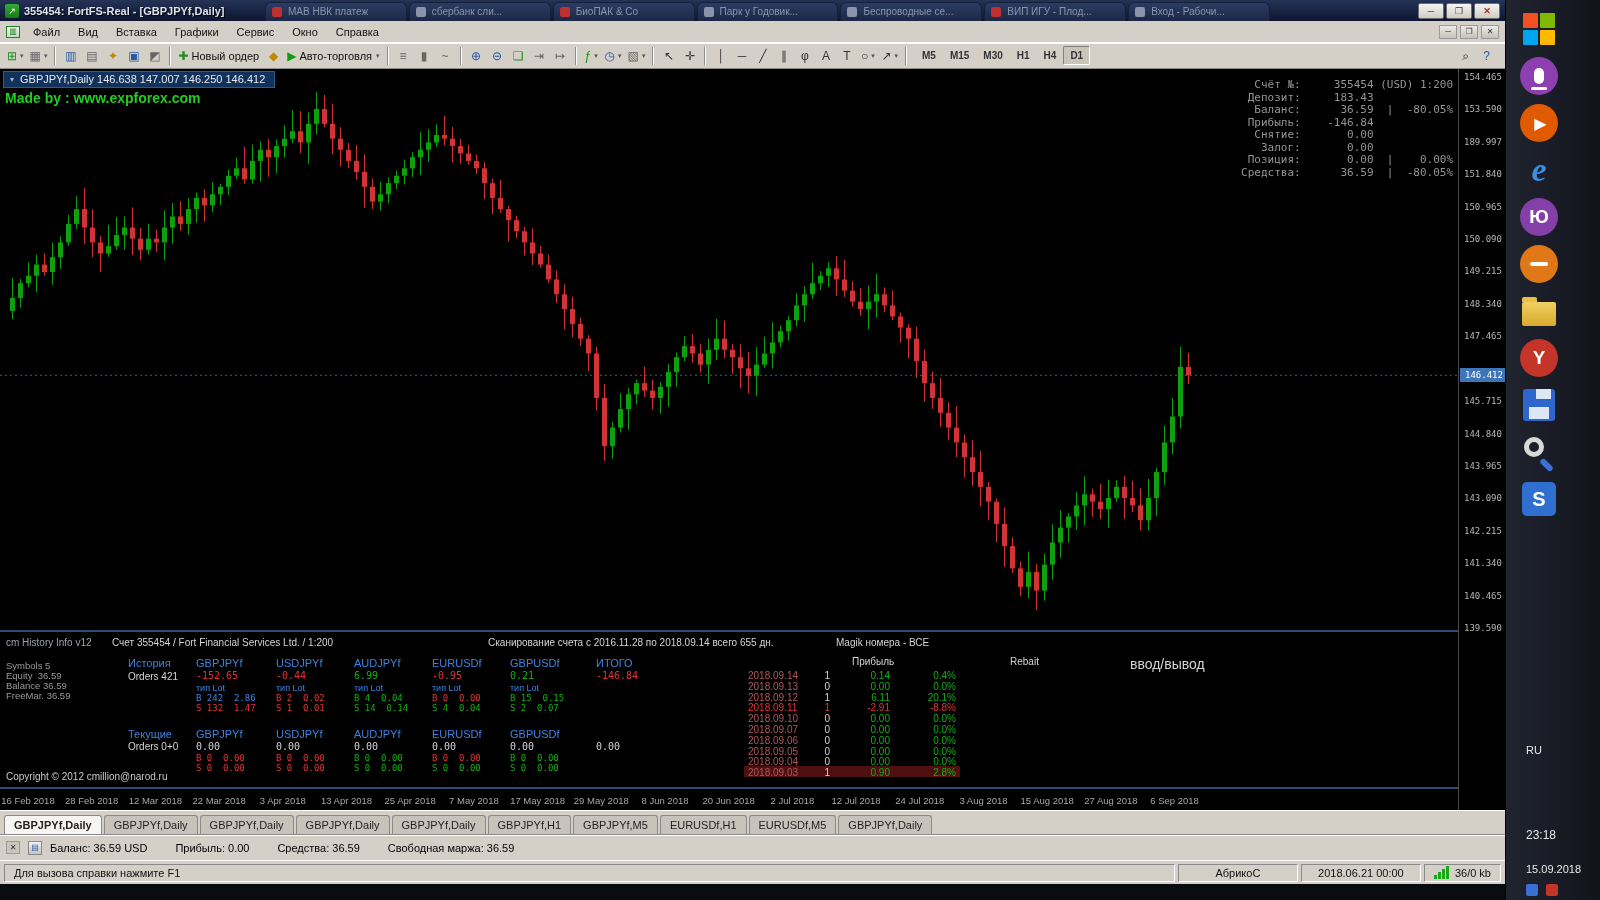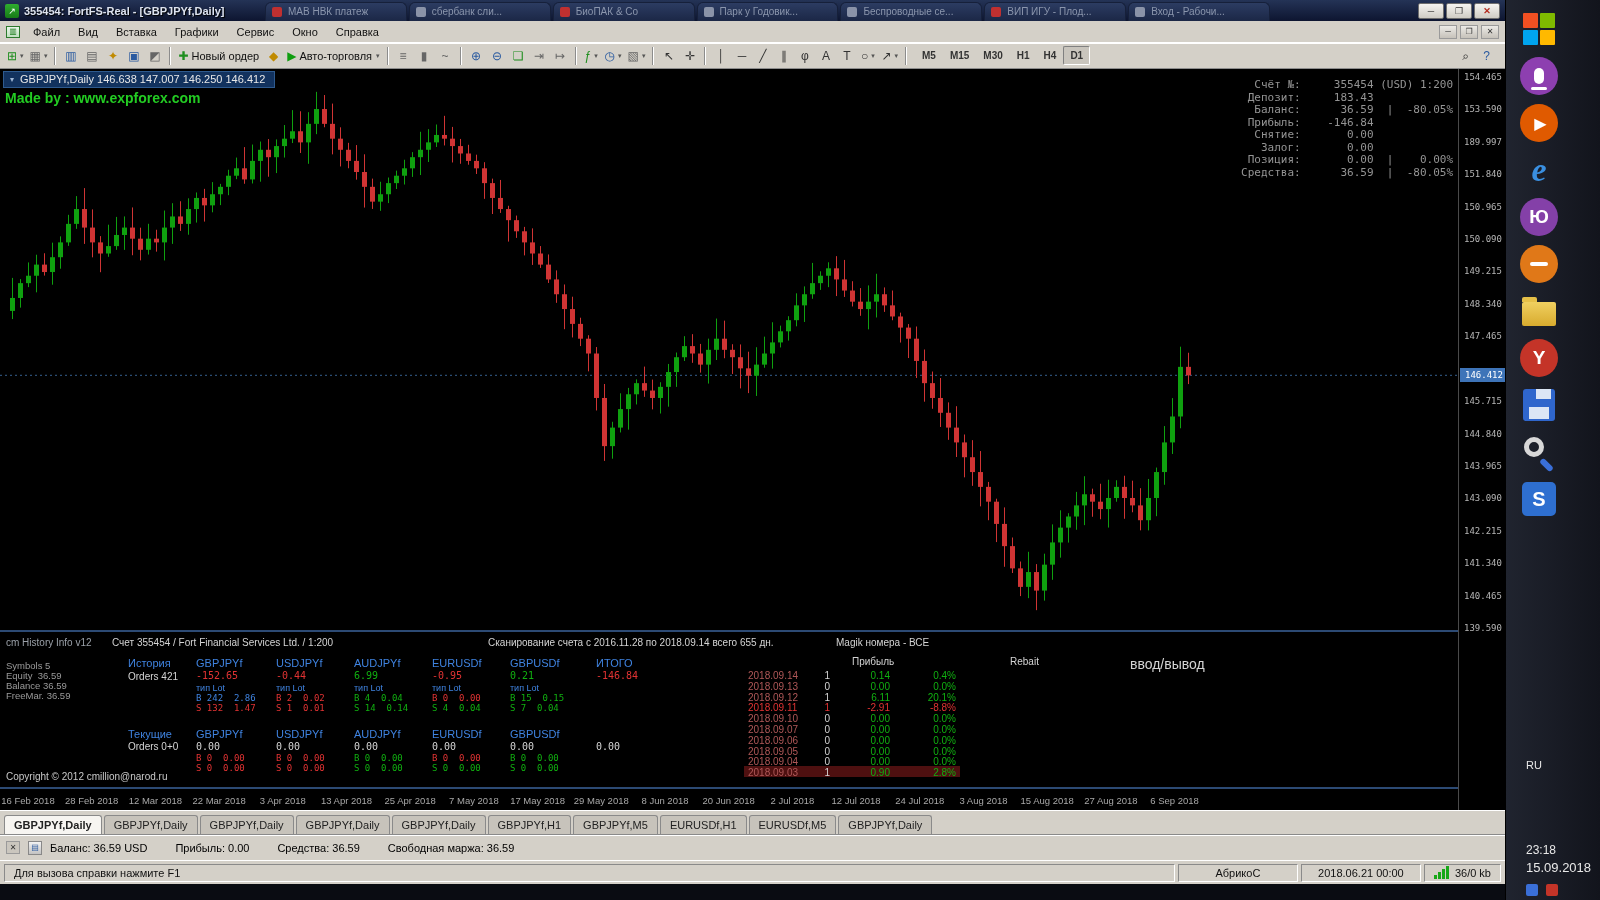--- a/index.html
+++ b/index.html
@@ -99,21 +99,21 @@
   .floppy .fl-bot{position:absolute;left:6px;bottom:2px;width:20px;height:12px;background:#dce6f5}
   .mag{width:38px;height:38px;position:relative}
   .mag .mag-c{position:absolute;left:4px;top:4px;width:20px;height:20px;border:5px solid #d8d8d8;border-radius:50%}
   .mag .mag-h{position:absolute;right:4px;bottom:3px;width:15px;height:6px;background:#3a6fd8;border-radius:3px;transform:rotate(45deg)}
   .sq{width:34px;height:34px;border-radius:5px;display:flex;align-items:center;justify-content:center}
   .sq .lt{color:#fff;font-weight:bold;font-size:20px}
   .tb-tray{margin-top:auto;display:flex;flex-direction:column;padding-left:8px;color:#e8e8e8}
   .tb-lang{font-size:11px}
   .tb-sp{height:72px}
   .tb-time{font-size:12px}
-  .tb-date{font-size:13px;margin-top:3px}
+  .tb-date{font-size:11px;margin-top:21px}
   .tray-row{display:flex;gap:8px;margin-top:9px}
   .tray-dot{width:12px;height:12px;border-radius:2px}
 </style>
 </head>
 <body>
 
 <div id="screen">
 
   <div id="mt4">
 
@@ -631,21 +631,21 @@
           <div style="position: absolute; left: 354px; top: 71px; color: rgb(16, 176, 16); font-size: 9px; white-space: pre; font-family: &quot;DejaVu Sans Mono&quot;, monospace;">S 14  0.14</div>
           <div style="position: absolute; left: 432px; top: 25px; color: rgb(63, 131, 224); font-size: 11px; white-space: pre;">EURUSDf</div>
           <div style="position: absolute; left: 432px; top: 38px; color: rgb(226, 51, 51); font-size: 10px; white-space: pre; font-family: &quot;DejaVu Sans Mono&quot;, monospace;">-0.95</div>
           <div style="position: absolute; left: 432px; top: 51px; color: rgb(63, 131, 224); font-size: 9px; white-space: pre;">тип Lot</div>
           <div style="position: absolute; left: 432px; top: 61px; color: rgb(226, 51, 51); font-size: 9px; white-space: pre; font-family: &quot;DejaVu Sans Mono&quot;, monospace;">B 0  0.00</div>
           <div style="position: absolute; left: 432px; top: 71px; color: rgb(16, 176, 16); font-size: 9px; white-space: pre; font-family: &quot;DejaVu Sans Mono&quot;, monospace;">S 4  0.04</div>
           <div style="position: absolute; left: 510px; top: 25px; color: rgb(63, 131, 224); font-size: 11px; white-space: pre;">GBPUSDf</div>
           <div style="position: absolute; left: 510px; top: 38px; color: rgb(16, 176, 16); font-size: 10px; white-space: pre; font-family: &quot;DejaVu Sans Mono&quot;, monospace;">0.21</div>
           <div style="position: absolute; left: 510px; top: 51px; color: rgb(63, 131, 224); font-size: 9px; white-space: pre;">тип Lot</div>
           <div style="position: absolute; left: 510px; top: 61px; color: rgb(16, 176, 16); font-size: 9px; white-space: pre; font-family: &quot;DejaVu Sans Mono&quot;, monospace;">B 15  0.15</div>
-          <div style="position: absolute; left: 510px; top: 71px; color: rgb(16, 176, 16); font-size: 9px; white-space: pre; font-family: &quot;DejaVu Sans Mono&quot;, monospace;">S 7  0.04</div>
+          <div style="position: absolute; left: 510px; top: 71px; color: rgb(16, 176, 16); font-size: 9px; white-space: pre; font-family: &quot;DejaVu Sans Mono&quot;, monospace;">S 2  0.07</div>
           <div style="position: absolute; left: 596px; top: 25px; color: rgb(63, 131, 224); font-size: 11px; white-space: pre;">ИТОГО</div>
           <div style="position: absolute; left: 596px; top: 38px; color: rgb(226, 51, 51); font-size: 10px; white-space: pre; font-family: &quot;DejaVu Sans Mono&quot;, monospace;">-146.84</div>
           <div style="position: absolute; left: 128px; top: 96px; color: rgb(63, 131, 224); font-size: 11px; white-space: pre;">Текущие</div>
           <div style="position: absolute; left: 128px; top: 109px; color: rgb(212, 212, 212); font-size: 10px; white-space: pre;">Orders 0+0</div>
           <div style="position: absolute; left: 196px; top: 96px; color: rgb(63, 131, 224); font-size: 11px; white-space: pre;">GBPJPYf</div>
           <div style="position: absolute; left: 196px; top: 109px; color: rgb(212, 212, 212); font-size: 10px; white-space: pre; font-family: &quot;DejaVu Sans Mono&quot;, monospace;">0.00</div>
           <div style="position: absolute; left: 196px; top: 121px; color: rgb(226, 51, 51); font-size: 9px; white-space: pre; font-family: &quot;DejaVu Sans Mono&quot;, monospace;">B 0  0.00</div>
           <div style="position: absolute; left: 196px; top: 131px; color: rgb(226, 51, 51); font-size: 9px; white-space: pre; font-family: &quot;DejaVu Sans Mono&quot;, monospace;">S 0  0.00</div>
           <div style="position: absolute; left: 276px; top: 96px; color: rgb(63, 131, 224); font-size: 11px; white-space: pre;">USDJPYf</div>
           <div style="position: absolute; left: 276px; top: 109px; color: rgb(212, 212, 212); font-size: 10px; white-space: pre; font-family: &quot;DejaVu Sans Mono&quot;, monospace;">0.00</div>

